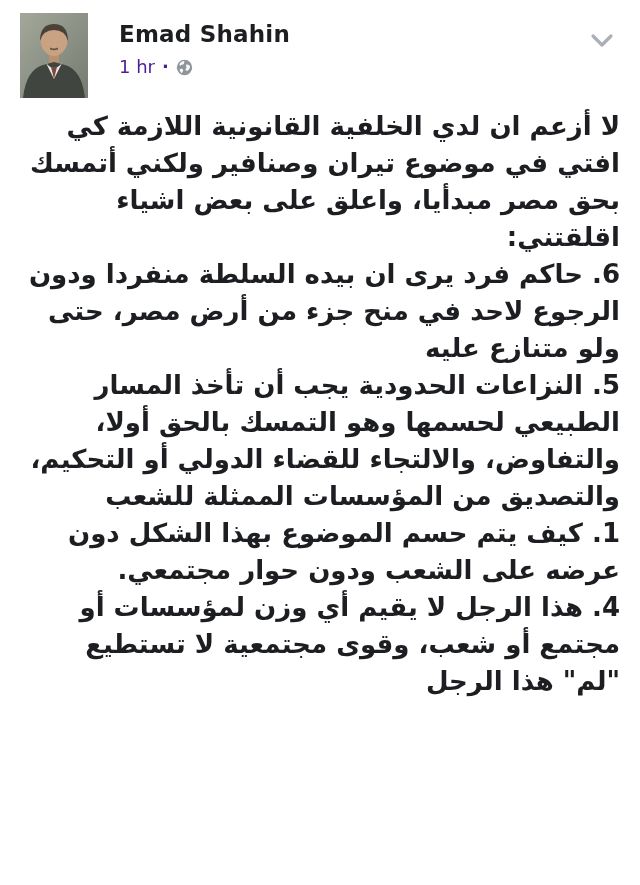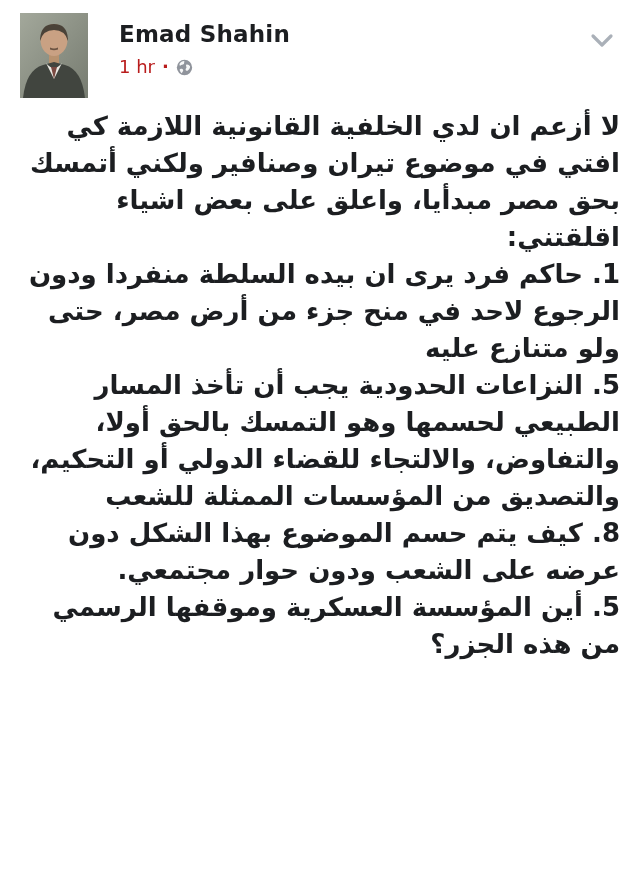--- a/index.html
+++ b/index.html
@@ -34,21 +34,21 @@
     font-size:23px;
     font-weight:bold;
     color:#1c1e21;
     line-height:1.1;
     letter-spacing:0.2px;
   }
   .meta {
     margin-top:9px;
     display:flex;
     align-items:center;
-    color:#b91c1c;
+    color:#4c1d95;
     font-size:18px;
   }
   .meta .sep { margin:0 7px; font-weight:bold; }
   .meta .globe { display:inline-flex; margin-top:2px; }
   .chevron {
     position:absolute;
     right:26px;
     top:33px;
     width:24px;
     height:16px;
@@ -113,20 +113,20 @@
     <span class="chevron">
       <svg width="24" height="16" viewBox="0 0 24 16" xmlns="http://www.w3.org/2000/svg">
         <path d="M3 3 L12 12 L21 3" fill="none" stroke="#aab0b8" stroke-width="3.2" stroke-linecap="round" stroke-linejoin="round"></path>
       </svg>
     </span>
 
   </div>
 
   <div class="post-body" dir="rtl">
     <p>لا أزعم ان لدي الخلفية القانونية اللازمة كي افتي في موضوع تيران وصنافير ولكني أتمسك بحق مصر مبدأيا، واعلق على بعض اشياء اقلقتني:</p>
-    <p>1. حاكم فرد يرى ان بيده السلطة منفردا ودون الرجوع لاحد في منح جزء من أرض مصر، حتى ولو متنازع عليه</p>
+    <p>6. حاكم فرد يرى ان بيده السلطة منفردا ودون الرجوع لاحد في منح جزء من أرض مصر، حتى ولو متنازع عليه</p>
     <p>5. النزاعات الحدودية يجب أن تأخذ المسار الطبيعي لحسمها وهو التمسك بالحق أولا، والتفاوض، والالتجاء للقضاء الدولي أو التحكيم، والتصديق من المؤسسات الممثلة للشعب</p>
-    <p>8. كيف يتم حسم الموضوع بهذا الشكل دون عرضه على الشعب ودون حوار مجتمعي.</p>
-    <p>5. أين المؤسسة العسكرية وموقفها الرسمي من هذه الجزر؟</p>
+    <p>1. كيف يتم حسم الموضوع بهذا الشكل دون عرضه على الشعب ودون حوار مجتمعي.</p>
+    <p>4. هذا الرجل لا يقيم أي وزن لمؤسسات أو مجتمع أو شعب، وقوى مجتمعية لا تستطيع "لم" هذا الرجل</p>
 
   </div>
 
 </div>
 
 </body></html>

